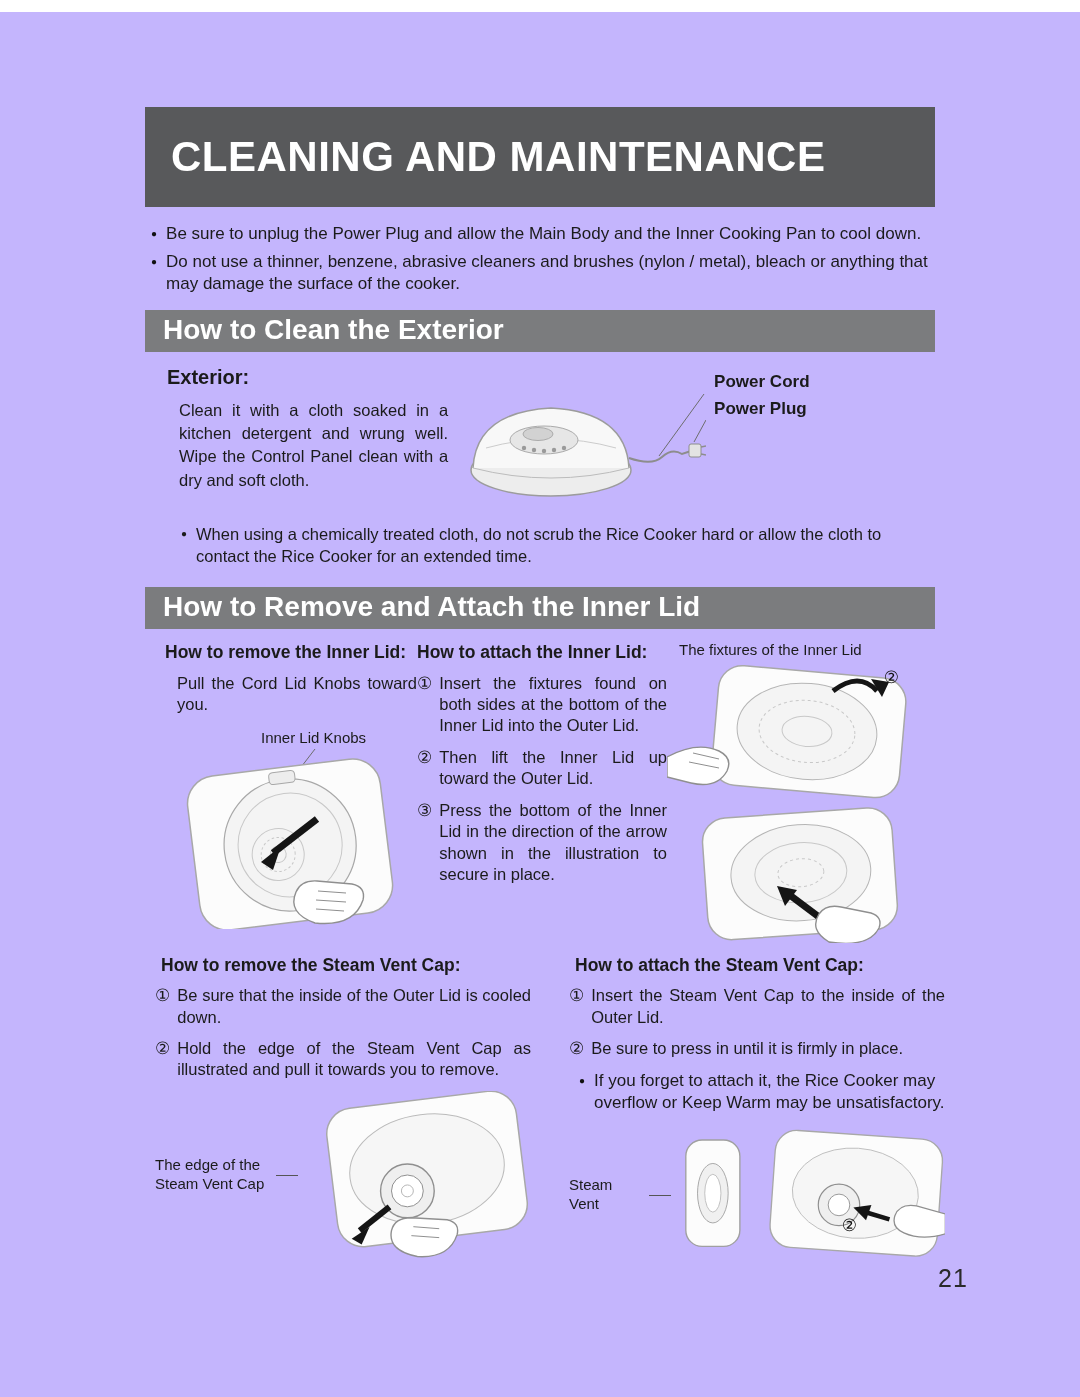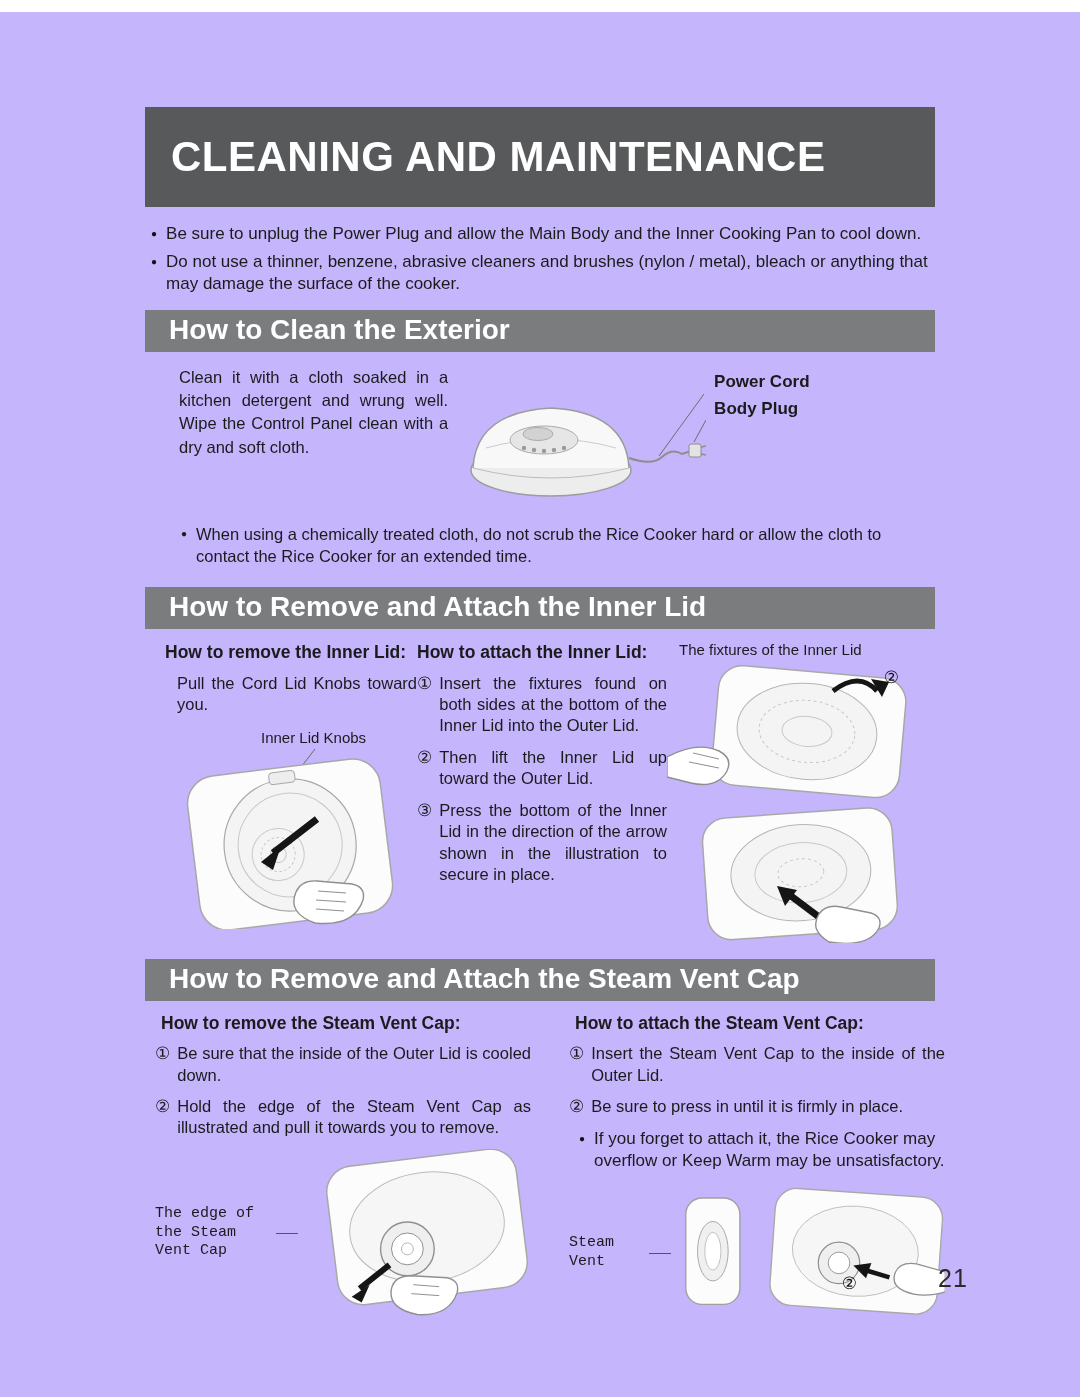--- a/index.html
+++ b/index.html
@@ -17,21 +17,21 @@
     font-size:42px; font-weight:bold; letter-spacing:0.5px;
   }
 
   .intro { margin:16px 6px 6px 6px; }
   .bullet { display:flex; gap:9px; font-size:17px; line-height:1.28; margin-bottom:6px; }
   .bullet .dot { flex:0 0 auto; font-size:10px; line-height:21px; color:#111; }
   .bullet .txt { flex:1; }
 
   .bar {
     background:#7b7c7e; color:#ffffff; font-size:28px; font-weight:bold;
-    padding:4px 24px 6px; margin-top:16px;
+    padding:4px 18px 6px; margin-top:16px;
   }
 
   
   .ext-row { display:flex; padding:14px 12px 0 22px; gap:8px; }
   .ext-text { width:288px; }
   .ext-text h3 { font-size:20px; font-weight:bold; margin-bottom:10px; }
   .ext-text p { font-size:16.5px; line-height:1.4; text-align:justify; padding-left:12px; }
   .ext-fig { width:256px; padding-top:2px; }
   .ext-labels { width:214px; padding-top:6px; }
   .lbl-bold { font-weight:bold; font-size:17px; margin-bottom:7px; }
@@ -53,21 +53,21 @@
   .fig-wrap { position:relative; }
   .circ-num { position:absolute; font-size:17px; color:#111; }
   .knobs-label { margin:14px 0 2px 96px; }
   .fixtures-label { margin:0 0 2px 12px; }
 
   
   .sv-cols { display:flex; padding:12px 4px 0 10px; gap:38px; }
   .sv-col { width:376px; }
   .sv-col h4 { font-size:17.5px; font-weight:bold; margin-bottom:9px; padding-left:6px; }
   .sv-fig-row { display:flex; align-items:center; gap:4px; margin-top:6px; }
-  .sv-label { font-size:15px; line-height:1.25; width:118px; text-align:left;font-family:Liberation Mono, monospace; }
+  .sv-label { font-size:15px; line-height:1.25; width:118px; text-align:left; }
   .leader { flex:0 0 auto; width:22px; border-top:1px solid #555; margin-top:2px; }
 
   .pagenum { position:absolute; left:938px; top:1252px; font-size:25px; color:#2a2a2a; letter-spacing:1px; }
 
   svg { display:block; }
 </style>
 </head>
 <body>
 
 <div class="page">
@@ -85,20 +85,21 @@
       <div class="bullet">
         <span class="dot">●</span>
         <span class="txt">Do not use a thinner, benzene, abrasive cleaners and brushes (nylon / metal), bleach or anything that may damage the surface of the cooker.</span>
       </div>
     </section>
 
     <section>
       <div class="bar">How to Clean the Exterior</div>
       <div class="ext-row">
         <div class="ext-text">
+          <h3>Exterior:</h3>
           <p>Clean it with a cloth soaked in a kitchen detergent and wrung well. Wipe the Control Panel clean with a dry and soft cloth.</p>
         </div>
         <div class="ext-fig">
           <svg viewBox="0 0 250 140" width="250" height="140">
             <ellipse cx="95" cy="102" rx="80" ry="26" fill="#ededed" stroke="#9c9c9c" stroke-width="1.5"></ellipse>
             <path d="M17,100 Q20,44 95,40 Q170,44 173,100" fill="#f8f8f8" stroke="#9c9c9c" stroke-width="1.5"></path>
             <path d="M17,100 Q95,120 173,100" fill="none" stroke="#bcbcbc" stroke-width="1"></path>
             <path d="M30,80 Q95,62 160,80" fill="none" stroke="#cccccc"></path>
             <ellipse cx="88" cy="72" rx="34" ry="14" fill="#e6e6e6" stroke="#ababab"></ellipse>
             <ellipse cx="82" cy="66" rx="15" ry="6.5" fill="#d2d2d2" stroke="#ababab"></ellipse>
@@ -110,21 +111,21 @@
             <path d="M173,90 Q196,98 206,89 Q216,80 226,86 L235,83" fill="none" stroke="#8d8d8d" stroke-width="2"></path>
             <rect x="233" y="76" width="12" height="13" rx="2" fill="#e3e3e3" stroke="#8d8d8d"></rect>
             <line x1="245" y1="79" x2="250" y2="78" stroke="#8d8d8d" stroke-width="1.5"></line>
             <line x1="245" y1="86" x2="250" y2="87" stroke="#8d8d8d" stroke-width="1.5"></line>
             <line x1="203" y1="88" x2="248" y2="26" stroke="#6d6d6d" stroke-width="1"></line>
             <line x1="238" y1="74" x2="250" y2="52" stroke="#6d6d6d" stroke-width="1"></line>
           </svg>
         </div>
         <div class="ext-labels">
           <div class="lbl-bold">Power Cord</div>
-          <div class="lbl-bold">Body Plug</div>
+          <div class="lbl-bold">Power Plug</div>
         </div>
       </div>
       <div class="note-row">
         <span class="dot">●</span>
         <span class="txt">When using a chemically treated cloth, do not scrub the Rice Cooker hard or allow the cloth to contact the Rice Cooker for an extended time.</span>
       </div>
     </section>
 
     <section>
       <div class="bar">How to Remove and Attach the Inner Lid</div>
@@ -199,21 +200,20 @@
               <polygon points="110,81 130,85 118,101" fill="#151515"></polygon>
               <path d="M162,137 q-20,-12 -10,-28 q7,-10 22,-7 l30,6 q12,4 8,15 q-10,20 -50,14 z" fill="#ffffff" stroke="#8f8f8f" stroke-width="1.4"></path>
             </svg>
           </div>
         </div>
 
       </div>
     </section>
 
     <section>
-      <div class="bar">How to Remove and Attach the Steam Vent Cap</div>
       <div class="sv-cols">
 
         <div class="sv-col">
           <h4>How to remove the Steam Vent Cap:</h4>
           <div class="step">
             <span class="n">①</span>
             <span class="t">Be sure that the inside of the Outer Lid is cooled down.</span>
           </div>
           <div class="step">
             <span class="n">②</span>

